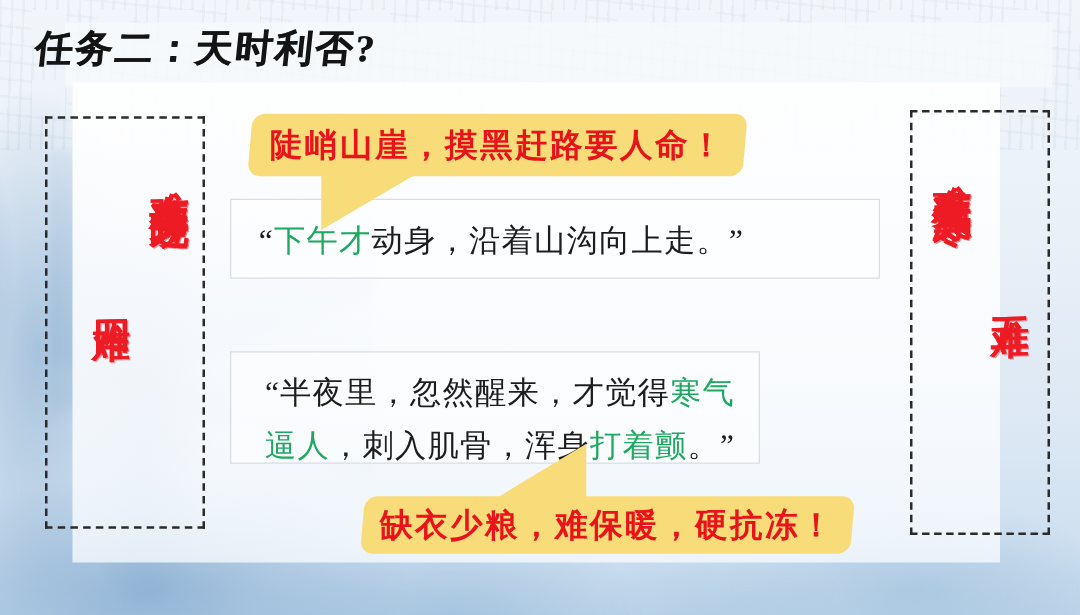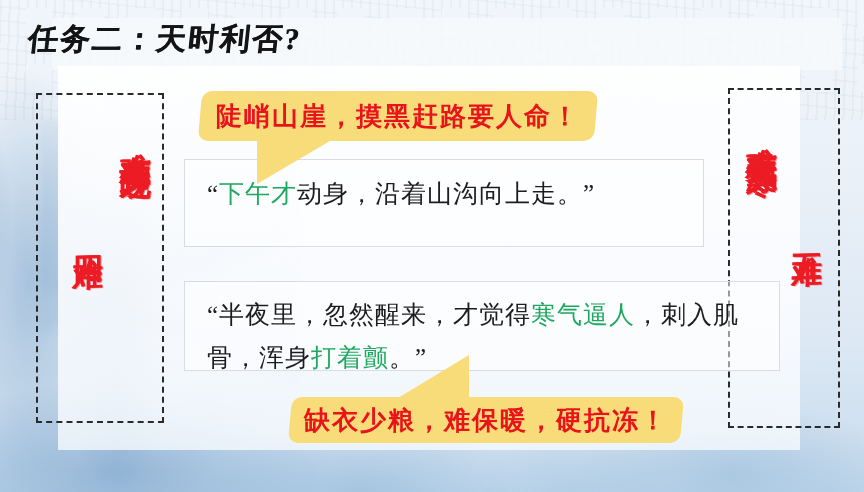--- a/index.html
+++ b/index.html
@@ -113,22 +113,22 @@
     position:absolute;
     box-sizing:border-box;
     border:1px solid #d8dde3;
     background:rgba(255,255,255,.52);
     color:#1d1d1f;
     font-family:"Liberation Serif","DejaVu Serif",serif;
     font-size:25px;
     line-height:43px;
     letter-spacing:1px;
   }
-  .quote.q1{left:184px;top:159px;width:520px;height:88px;padding:12px 14px 0 22px;}
-  .quote.q2{left:184px;top:281px;width:596px;height:90px;padding:11px 14px 0 22px;}
+  .quote.q1{left:184px;top:159px;width:520px;height:64px;padding:12px 14px 0 22px;}
+  .quote.q2{left:184px;top:281px;width:424px;height:90px;padding:11px 14px 0 22px;text-align:center;}
   .hl{color:#1FA85F;}
 
   
   .callout{
     position:absolute;
     background:#F8DC79;
     border-radius:10px;
     color:#E8131B;
     font-family:"Liberation Serif","DejaVu Serif",serif;
     font-weight:bold;

